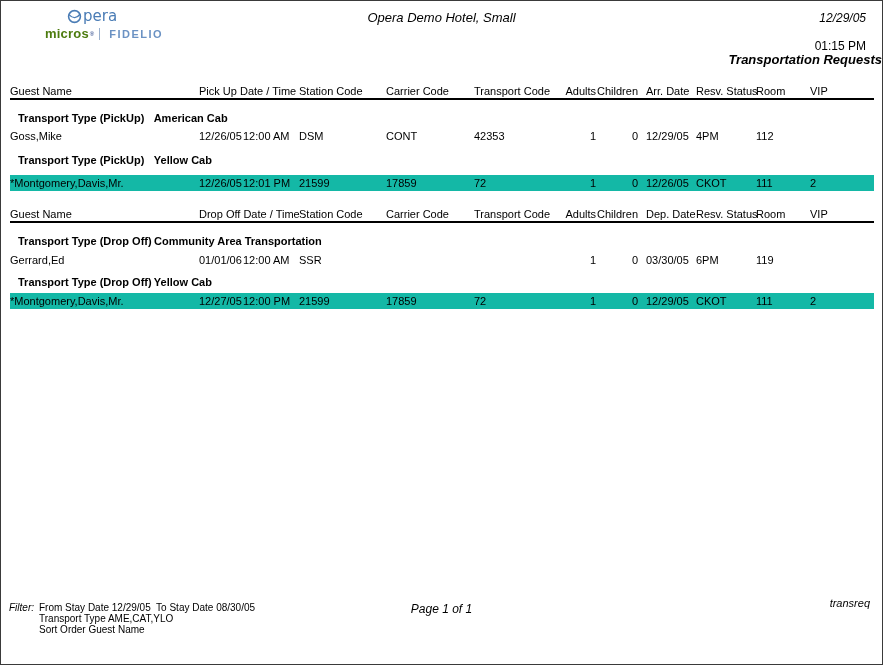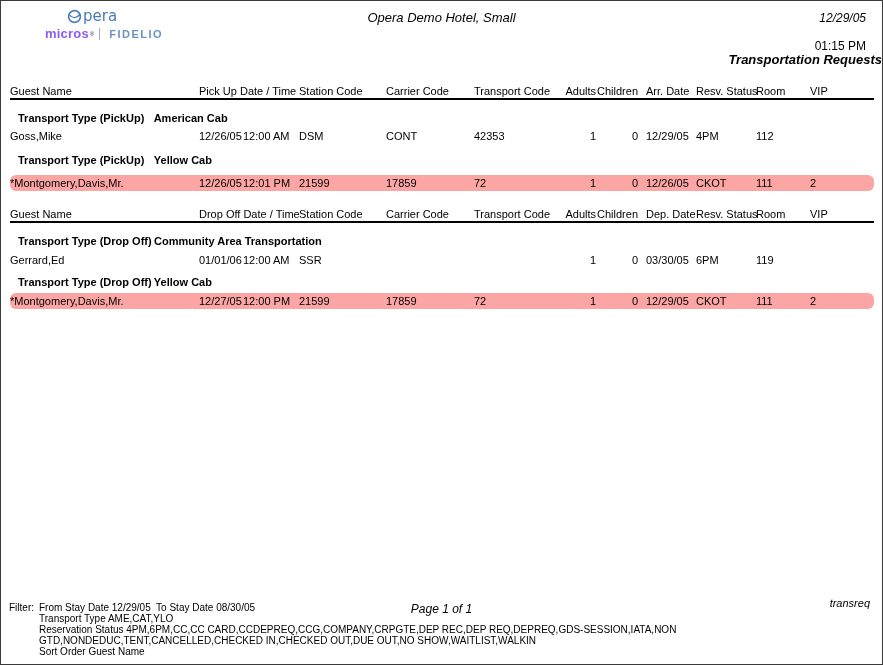--- a/index.html
+++ b/index.html
@@ -11,21 +11,21 @@
     background:#fff; border:1px solid #3a3a3a; overflow:hidden;
     font-size:11px;
   }
 
   
   .logo { position:absolute; top:6px; left:20px;margin-left:24px; }
   .logo-top { display:flex; align-items:center; margin-left:22px; }
   .opera-swirl { width:15px; height:15px; display:inline-block; margin-right:1px; }
   .opera-text { font-family:"DejaVu Sans", sans-serif; font-size:15px; color:#4a7cb5; }
   .logo-bottom { display:flex; align-items:center; margin-top:1px; }
-  .micros { font-size:13px; font-weight:bold; color:#8b5cf6; letter-spacing:0.2px; }
+  .micros { font-size:13px; font-weight:bold; color:#4d7c0f; letter-spacing:0.2px; }
   .reg { font-size:6px; color:#17357e; vertical-align:super; margin-left:1px; }
   .fidelio { font-size:11px; font-weight:bold; color:#6b92c3; letter-spacing:1.5px;
              margin-left:5px; padding-left:9px; border-left:1px solid #9ab0cd; }
 
   
   .hotel-name { position:absolute; top:9px; left:0; right:0; text-align:center;
                 font-style:italic; font-size:13px; }
   .hdr-date { position:absolute; top:10px; right:16px; font-style:italic; font-size:12px; }
   .hdr-time { position:absolute; top:38px; right:16px; font-size:12px; }
   .report-title { position:absolute; top:51px; left:0; right:0; text-align:right;
@@ -38,40 +38,40 @@
     grid-template-columns:189px 44px 56px 87px 88px 90px 32px 42px 50px 64px 52px 1fr;
     align-items:center; height:16px;
   }
   .thead { height:17px; border-bottom:2px solid #000; }
   .c { white-space:nowrap; overflow:visible; }
   .c.right { text-align:right; }
   .c.pad8 { padding-left:8px; }
   .c.pad4 { padding-left:4px; }
   .c.pad6 { padding-left:6px; }
   .span2 { grid-column:2 / span 2; }
-  .row-shaded { background:#fca5a5;border-radius:6px; }
+  .row-shaded { background:#14b8a6; }
 
   .group { position:absolute; left:9px; right:8px; padding-left:8px;
            font-weight:bold; height:14px; line-height:14px; white-space:nowrap; }
   .glabel { display:inline-block; width:133px; }
 
   
   #t1-head { top:82px; }
   #t1-g1   { top:110px; }
   #t1-r1   { top:127px; }
   #t1-g2   { top:152px; }
   #t1-r2   { top:174px; }
   #t2-head { top:205px; }
   #t2-g1   { top:233px; }
   #t2-r1   { top:251px; }
   #t2-g2   { top:274px; }
   #t2-r2   { top:292px; }
 
   
-  .filter-label { position:absolute; top:601px; left:8px; font-size:10px; }
+  .filter-label { position:absolute; top:601px; left:8px; font-size:10px; font-style:italic; }
   .filter-block { position:absolute; top:601px; left:38px; width:822px;
                   font-size:10px; line-height:11px; }
   .filter-line { white-space:pre-wrap; }
   .page-info { position:absolute; top:601px; left:0; right:0; text-align:center;
                font-size:12px; font-style:italic; pointer-events:none; }
   .report-code { position:absolute; top:596px; right:12px; font-size:11px; font-style:italic; }
 </style>
 </head>
 <body>
 
@@ -198,19 +198,18 @@
     <span class="c pad8">12/29/05</span>
     <span class="c pad8">CKOT</span>
     <span class="c pad4">111</span>
     <span class="c pad6">2</span>
   </div>
 
   <div class="filter-label">Filter:</div>
   <div class="filter-block">
     <div class="filter-line">From Stay Date 12/29/05  To Stay Date 08/30/05</div>
     <div class="filter-line">Transport Type AME,CAT,YLO</div>
-    <div class="filter-line">Reservation Status 4PM,6PM,CC,CC CARD,CCDEPREQ,CCG,COMPANY,CRPGTE,DEP REC,DEP REQ,DEPREQ,GDS-SESSION,IATA,NON GTD,NONDEDUC,TENT,CANCELLED,CHECKED IN,CHECKED OUT,DUE OUT,NO SHOW,WAITLIST,WALKIN</div>
     <div class="filter-line">Sort Order Guest Name</div>
   </div>
   <div class="page-info">Page 1 of 1</div>
   <div class="report-code">transreq</div>
 
 </div>
 
 </body></html>

